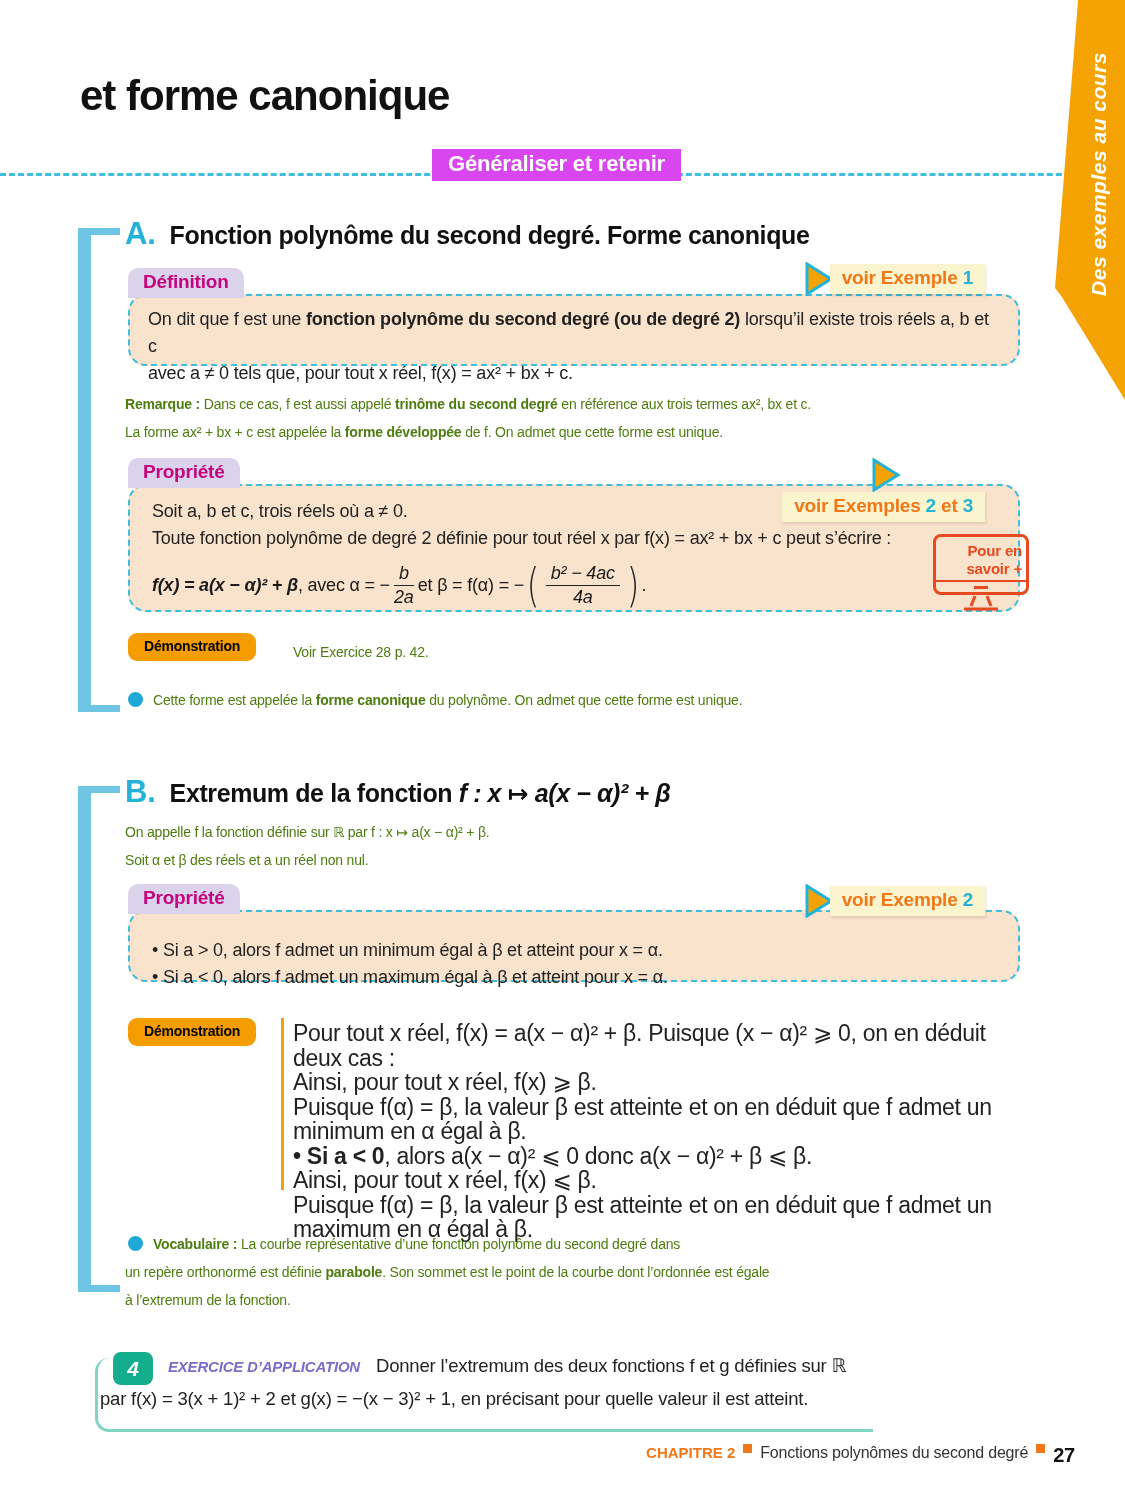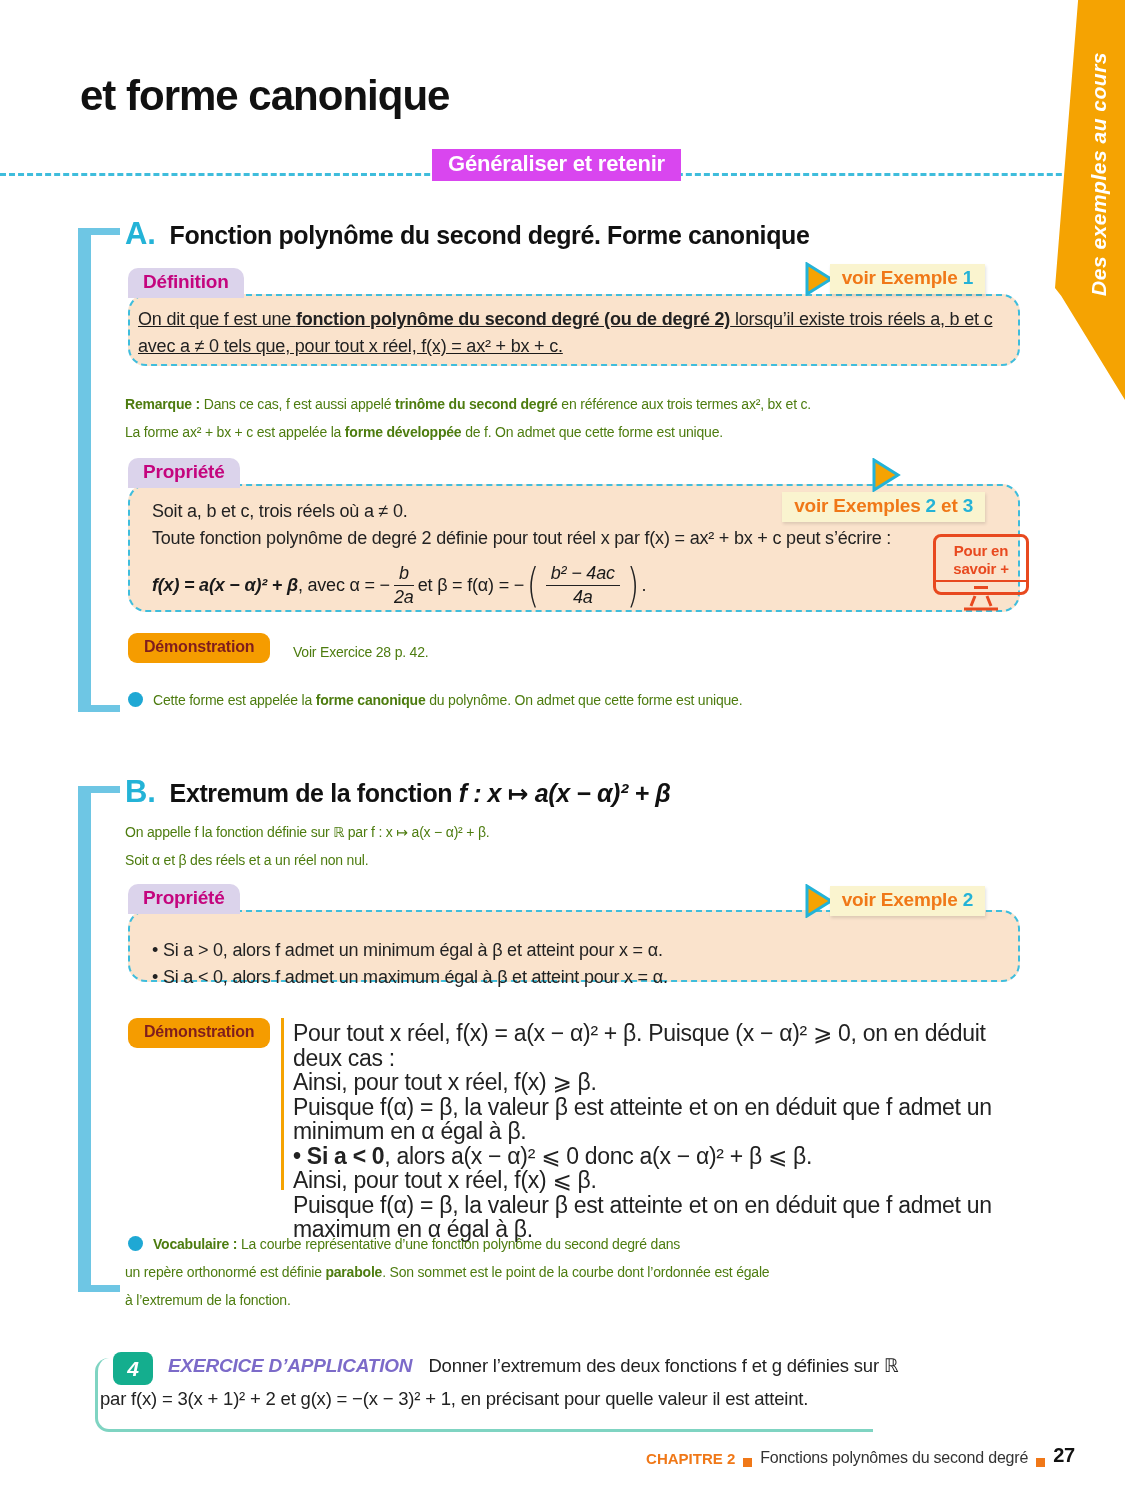--- a/index.html
+++ b/index.html
@@ -47,54 +47,54 @@
   .box-text { font-size:18px; line-height:27px; color:#222; }
 
   
   .see-badge { display:flex; align-items:center; z-index:4; }
   .see-label { background:#FAF4CF; padding:3px 12px 5px; font-weight:bold; font-size:19px; color:#F07818;
                box-shadow:1px 2px 3px rgba(0,0,0,0.12); white-space:nowrap; }
   .see-label .num { color:#24B3D7; }
   .see-arrow { margin-right:-4px; flex:0 0 auto; }
 
   
-  .demo-badge { background:#F59C00; color:#7f1d1d; font-weight:bold; font-size:16px;
+  .demo-badge { background:#F59C00; color:#000000; font-weight:bold; font-size:14px;
                 padding:5px 16px 7px; border-radius:9px; white-space:nowrap; }
 
   .body-text { font-size:14px; line-height:28px; color:#4d7c0f; }
 
   .dot { width:15px; height:15px; border-radius:50%; background:#1FA8D4; }
 
   
   .formula { display:flex; align-items:center; font-size:18px; }
   .frac { display:inline-flex; flex-direction:column; align-items:center; margin:0 4px; font-style:italic; }
   .frac .num { border-bottom:1.6px solid #222; padding:0 5px 1px; }
   .frac .den { padding-top:1px; }
   .paren { font-size:46px; font-weight:300; color:#222; font-family:"DejaVu Sans",sans-serif; transform:scaleX(0.7); }
 
   
-  .monitor { width:96px; text-align:center; z-index:4; }
+  .monitor { width:96px; text-align:right; z-index:4; }
   .monitor-frame { border:3px solid #E8491F; border-radius:8px; background:transparent; padding:5px 4px 14px; position:relative; }
   .monitor-frame .ktext { color:#E8491F; font-weight:bold; font-size:15px; line-height:18px; }
   .monitor-line { position:absolute; left:0; right:0; bottom:10px; border-top:2.5px solid #E8491F; }
   .monitor-dash { position:absolute; left:50%; transform:translateX(-50%); bottom:3px; width:14px; border-top:3px solid #E8491F; }
 
   
   .demo-divider { width:2.5px; background:#F5A302; }
 
   
   .ex-frame { border-left:3px solid #7FD4C2; border-bottom:3px solid #7FD4C2;
               border-radius:14px 0 0 14px; border-bottom-left-radius:14px; }
   .ex-num { background:#14AE8E; color:#fff; font-weight:bold; font-style:italic; font-size:21px;
             width:40px; height:33px; border-radius:8px; display:flex; align-items:center; justify-content:center; }
-  .ex-label { color:#7C6BC9; font-weight:bold; font-style:italic; font-size:19px; white-space:nowrap;text-align:right; }
+  .ex-label { color:#7C6BC9; font-weight:bold; font-style:italic; font-size:15px; white-space:nowrap;text-align:right; }
   .ex-text { font-size:18.5px; color:#222; }
 
   
-  .footer { display:flex; align-items:flex-end; gap:8px; font-size:16px; }
+  .footer { display:flex; align-items:flex-start; gap:8px; font-size:16px; }
   .footer .chap { color:#F07818; font-weight:bold; font-size:15px; letter-spacing:0; }
   .sq { width:9px; height:9px; background:#F07818; display:inline-block; }
   .footer .ftitle { color:#333; }
   .footer .pnum { color:#111; font-weight:bold; font-size:20px; }
 </style>
 </head>
 <body>
 
 <div id="page">
 
@@ -114,21 +114,21 @@
     <span class="sec-title">Fonction polynôme du second degré. Forme canonique</span>
   </div>
 
   <div class="abs chip" style="left:128px; top:268px;">Définition</div>
   <div class="abs see-badge" style="right:140px; top:262px;">
     <svg class="see-arrow" width="30" height="34" viewBox="0 0 30 34">
       <polygon points="3,2 27,17 3,32" fill="#F5A302" stroke="#24B3D7" stroke-width="3"></polygon>
     </svg>
     <span class="see-label"><span>voir Exemple</span> <span class="num">1</span></span>
   </div>
-  <div class="abs peach-box" style="left:128px; top:294px; width:892px; height:72px; padding:10px 8px;text-decoration:underline;">
+  <div class="abs peach-box" style="left:128px; top:294px; width:892px; height:72px; padding:10px 18px;">
     <div class="box-text">
       <div><span>On dit que f est une </span><span class="b">fonction polynôme du second degré (ou de degré 2)</span><span> lorsqu’il existe trois réels a, b et c</span></div>
       <div><span>avec a ≠ 0 tels que, pour tout x réel, f(x) = ax² + bx + c.</span></div>
     </div>
   </div>
 
   <div class="abs body-text" style="left:125px; top:390px; width:905px;">
     <div><span class="b">Remarque : </span><span>Dans ce cas, f est aussi appelé </span><span class="b">trinôme du second degré</span><span> en référence aux trois termes ax², bx et c.</span></div>
     <div><span>La forme ax² + bx + c  est appelée la </span><span class="b">forme développée</span><span> de f. On admet que cette forme est unique.</span></div>
   </div>

